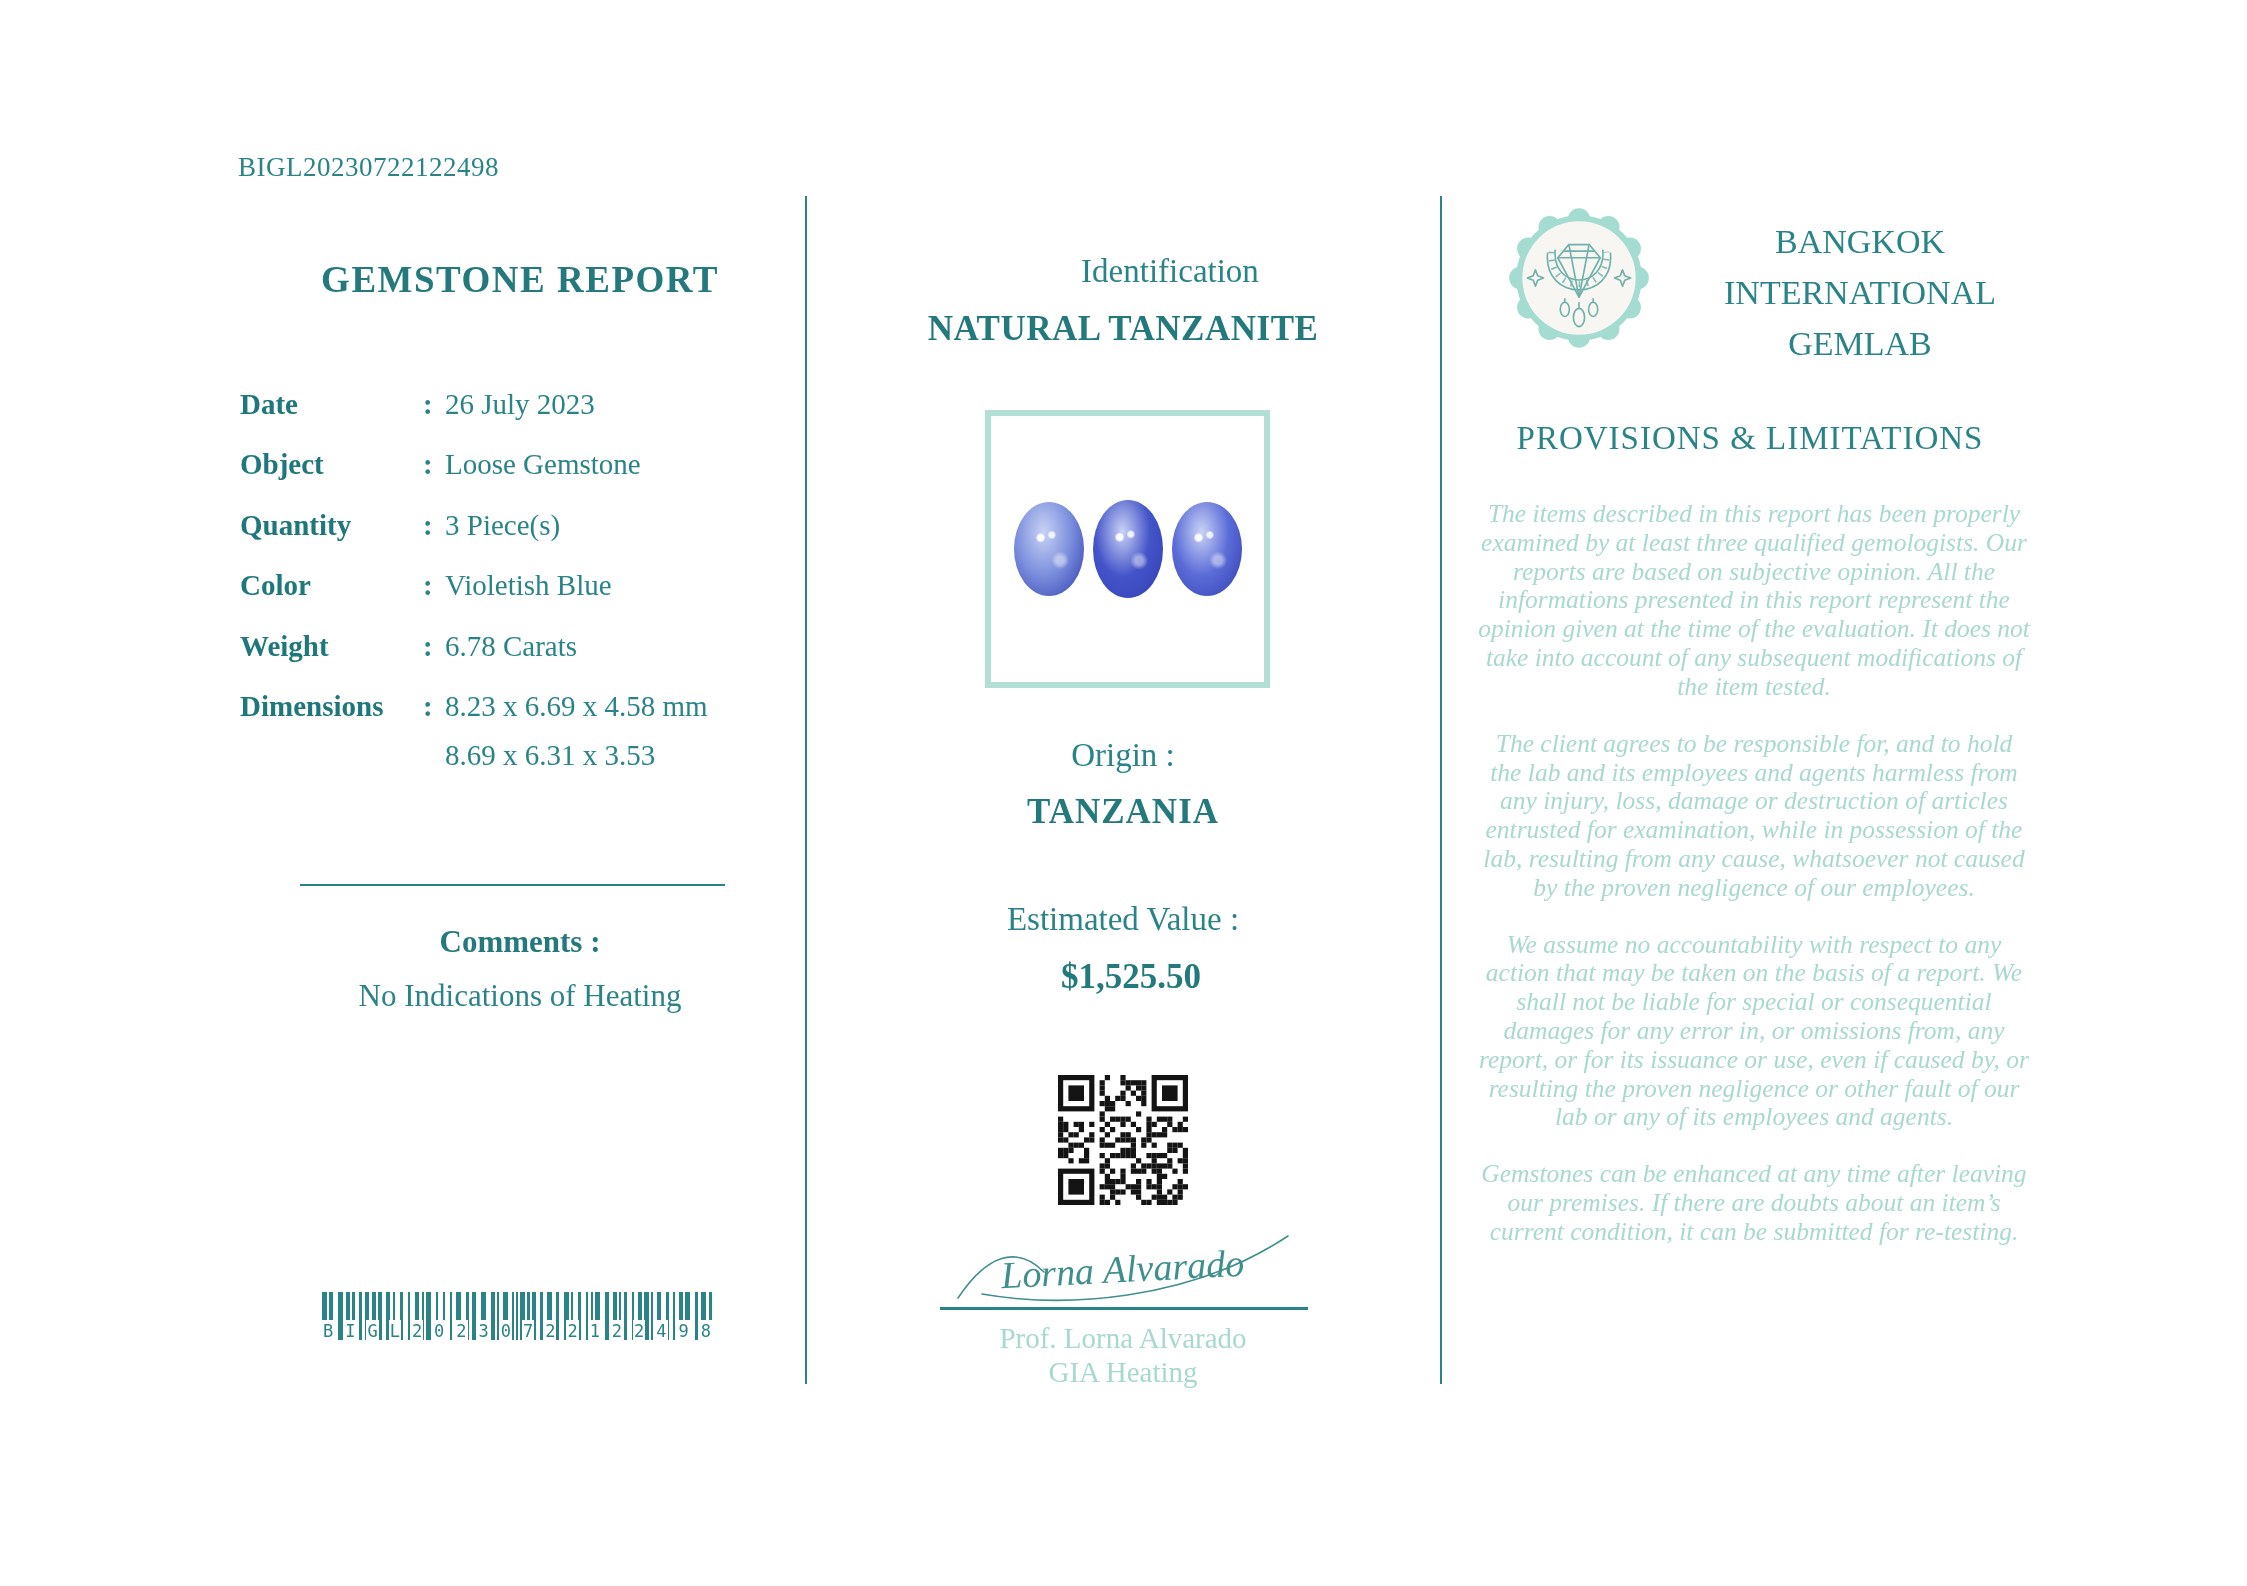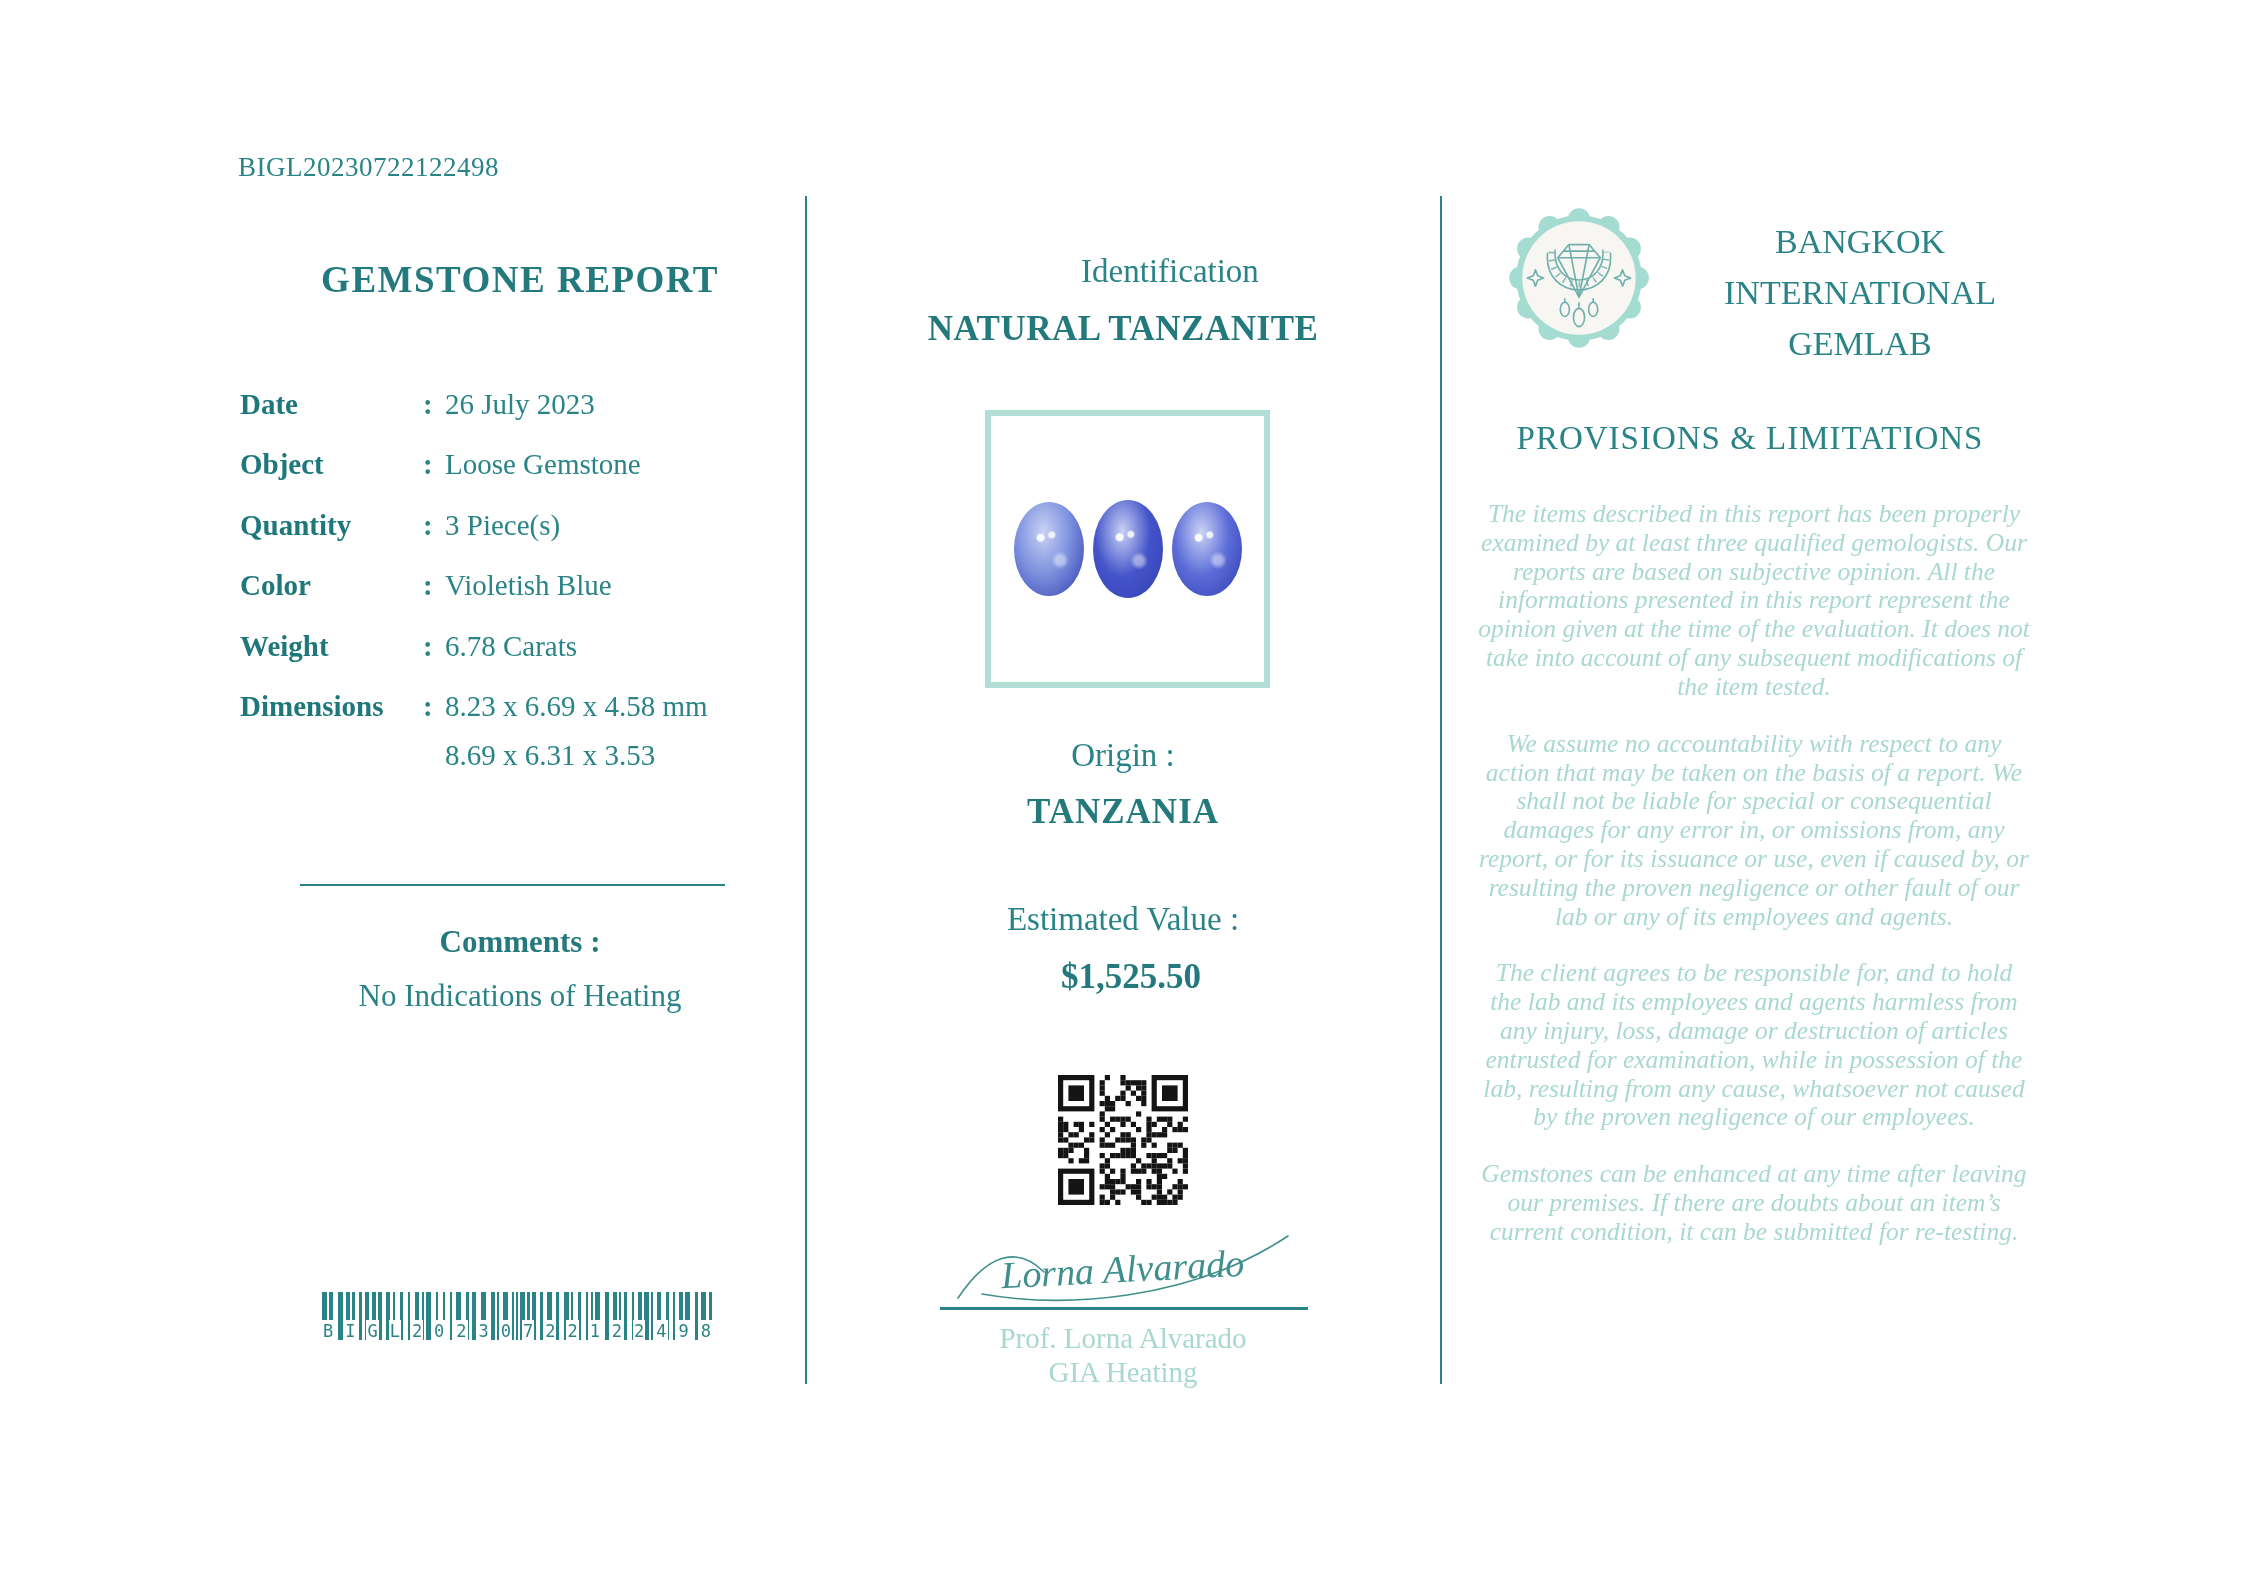--- a/index.html
+++ b/index.html
@@ -464,18 +464,18 @@
       <ellipse cx="94" cy="111" rx="4.5" ry="7"></ellipse>
       <ellipse cx="80" cy="119" rx="5.5" ry="9"></ellipse>
       <path d="M37 72 l2.2 5.8 L45 80 l-5.8 2.2 L37 88 l-2.2 -5.8 L29 80 l5.8 -2.2 Z"></path>
       <path d="M123 72 l2.2 5.8 L131 80 l-5.8 2.2 L123 88 l-2.2 -5.8 L115 80 l5.8 -2.2 Z"></path>
     </g>
   </svg>
   <div class="abs org-name">BANGKOK INTERNATIONAL GEMLAB</div>
   <div class="abs provisions-title">PROVISIONS &amp; LIMITATIONS</div>
   <div class="abs provisions">
     <p>The items described in this report has been properly examined by at least three qualified gemologists. Our reports are based on subjective opinion. All the informations presented in this report represent the opinion given at the time of the evaluation. It does not take into account of any subsequent modifications of the item tested.</p>
+    <p>The client agrees to be responsible for, and to hold the lab and its employees and agents harmless from any injury, loss, damage or destruction of articles entrusted for examination, while in possession of the lab, resulting from any cause, whatsoever not caused by the proven negligence of our employees.</p>
     <p>We assume no accountability with respect to any action that may be taken on the basis of a report. We shall not be liable for special or consequential damages for any error in, or omissions from, any report, or for its issuance or use, even if caused by, or resulting the proven negligence or other fault of our lab or any of its employees and agents.</p>
-    <p>The client agrees to be responsible for, and to hold the lab and its employees and agents harmless from any injury, loss, damage or destruction of articles entrusted for examination, while in possession of the lab, resulting from any cause, whatsoever not caused by the proven negligence of our employees.</p>
     <p>Gemstones can be enhanced at any time after leaving our premises. If there are doubts about an item’s current condition, it can be submitted for re-testing.</p>
   </div>
 
 </div>
 
 </body></html>

